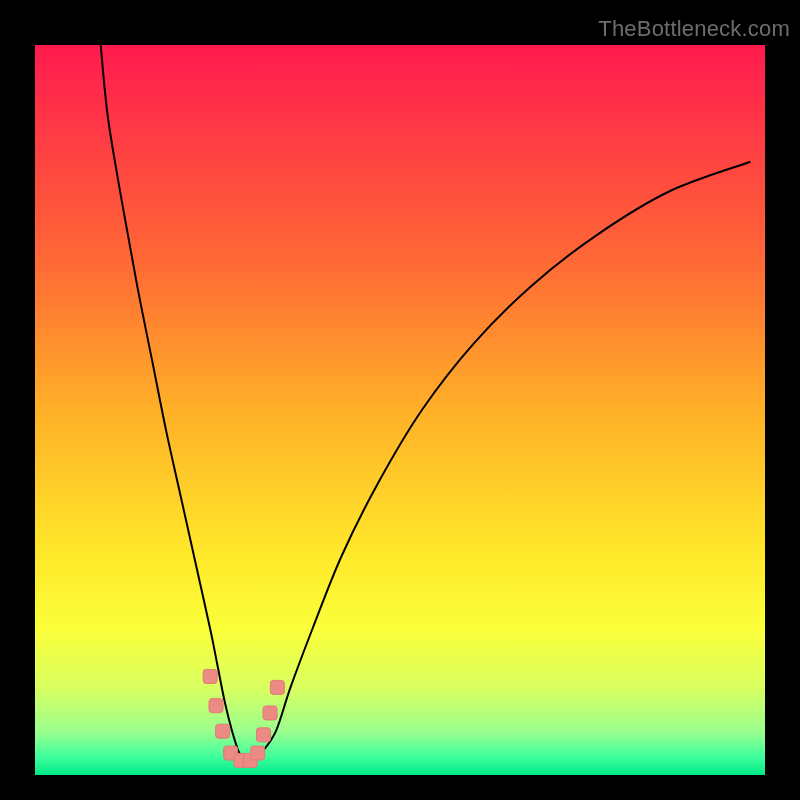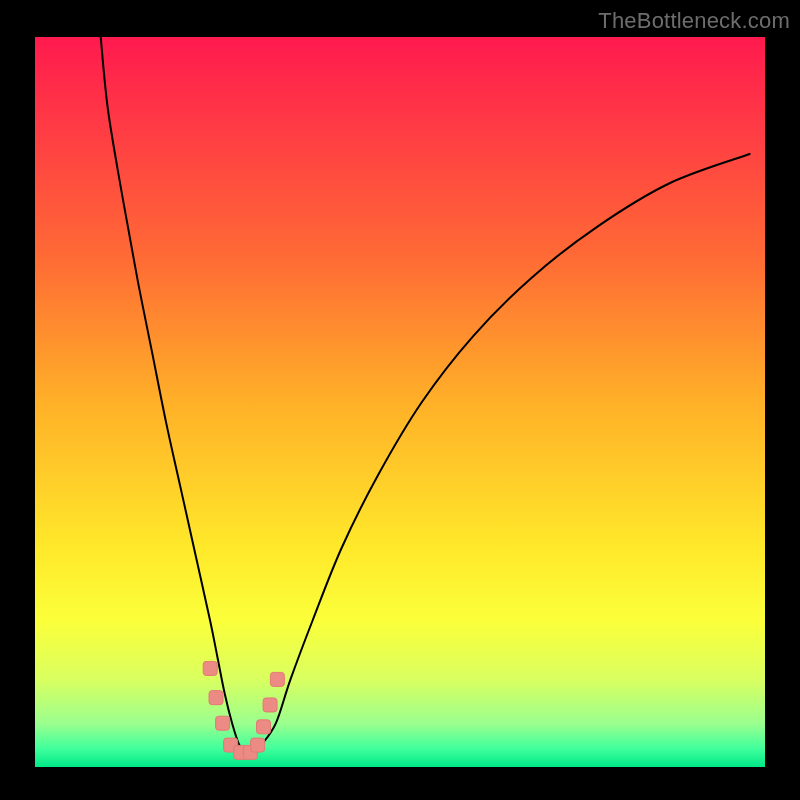--- a/index.html
+++ b/index.html
@@ -6,21 +6,21 @@
     margin: 0;
     padding: 0;
     width: 800px;
     height: 800px;
     overflow: hidden;
     background: #000;
     font-family: Arial, Helvetica, sans-serif;
   }
   .frame {
     position: absolute;
-    top: 2px;
+    top: 10px;
     left: 0;
     width: 800px;
     height: 580px;
     background: #000;
   }
   .plot-area {
     position: absolute;
     top: 35px;
     left: 35px;
     width: 730px;

